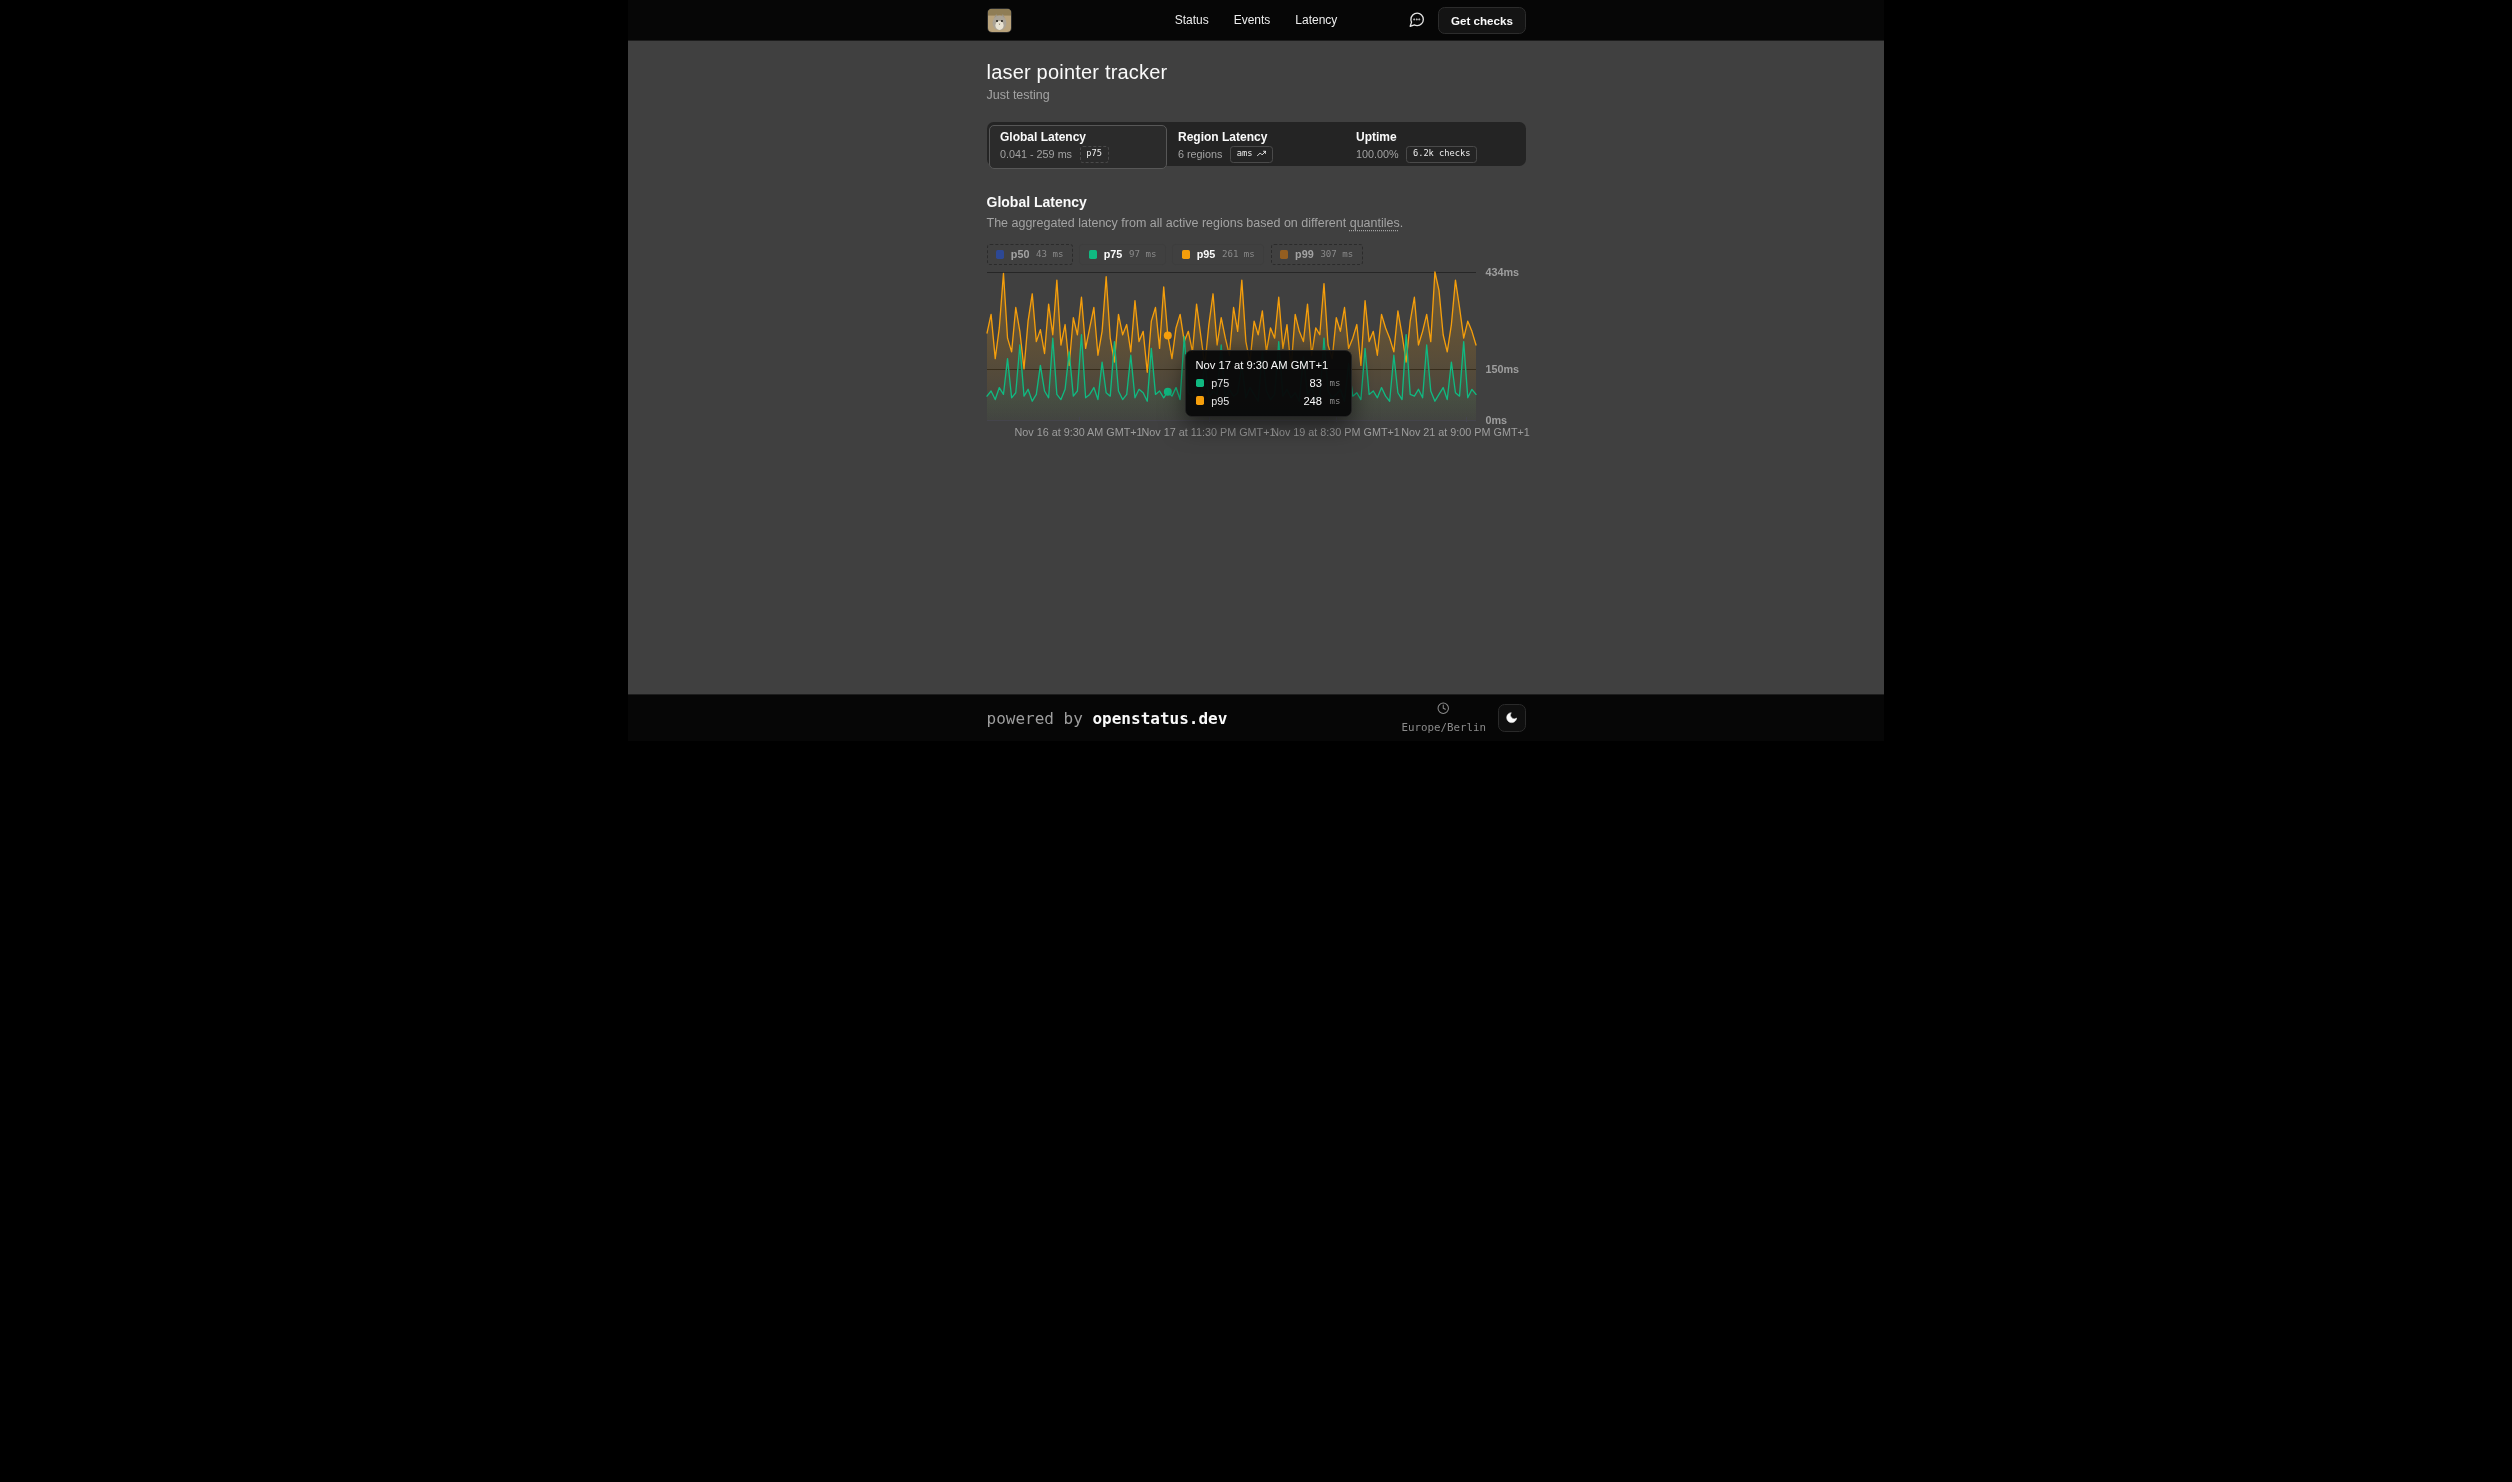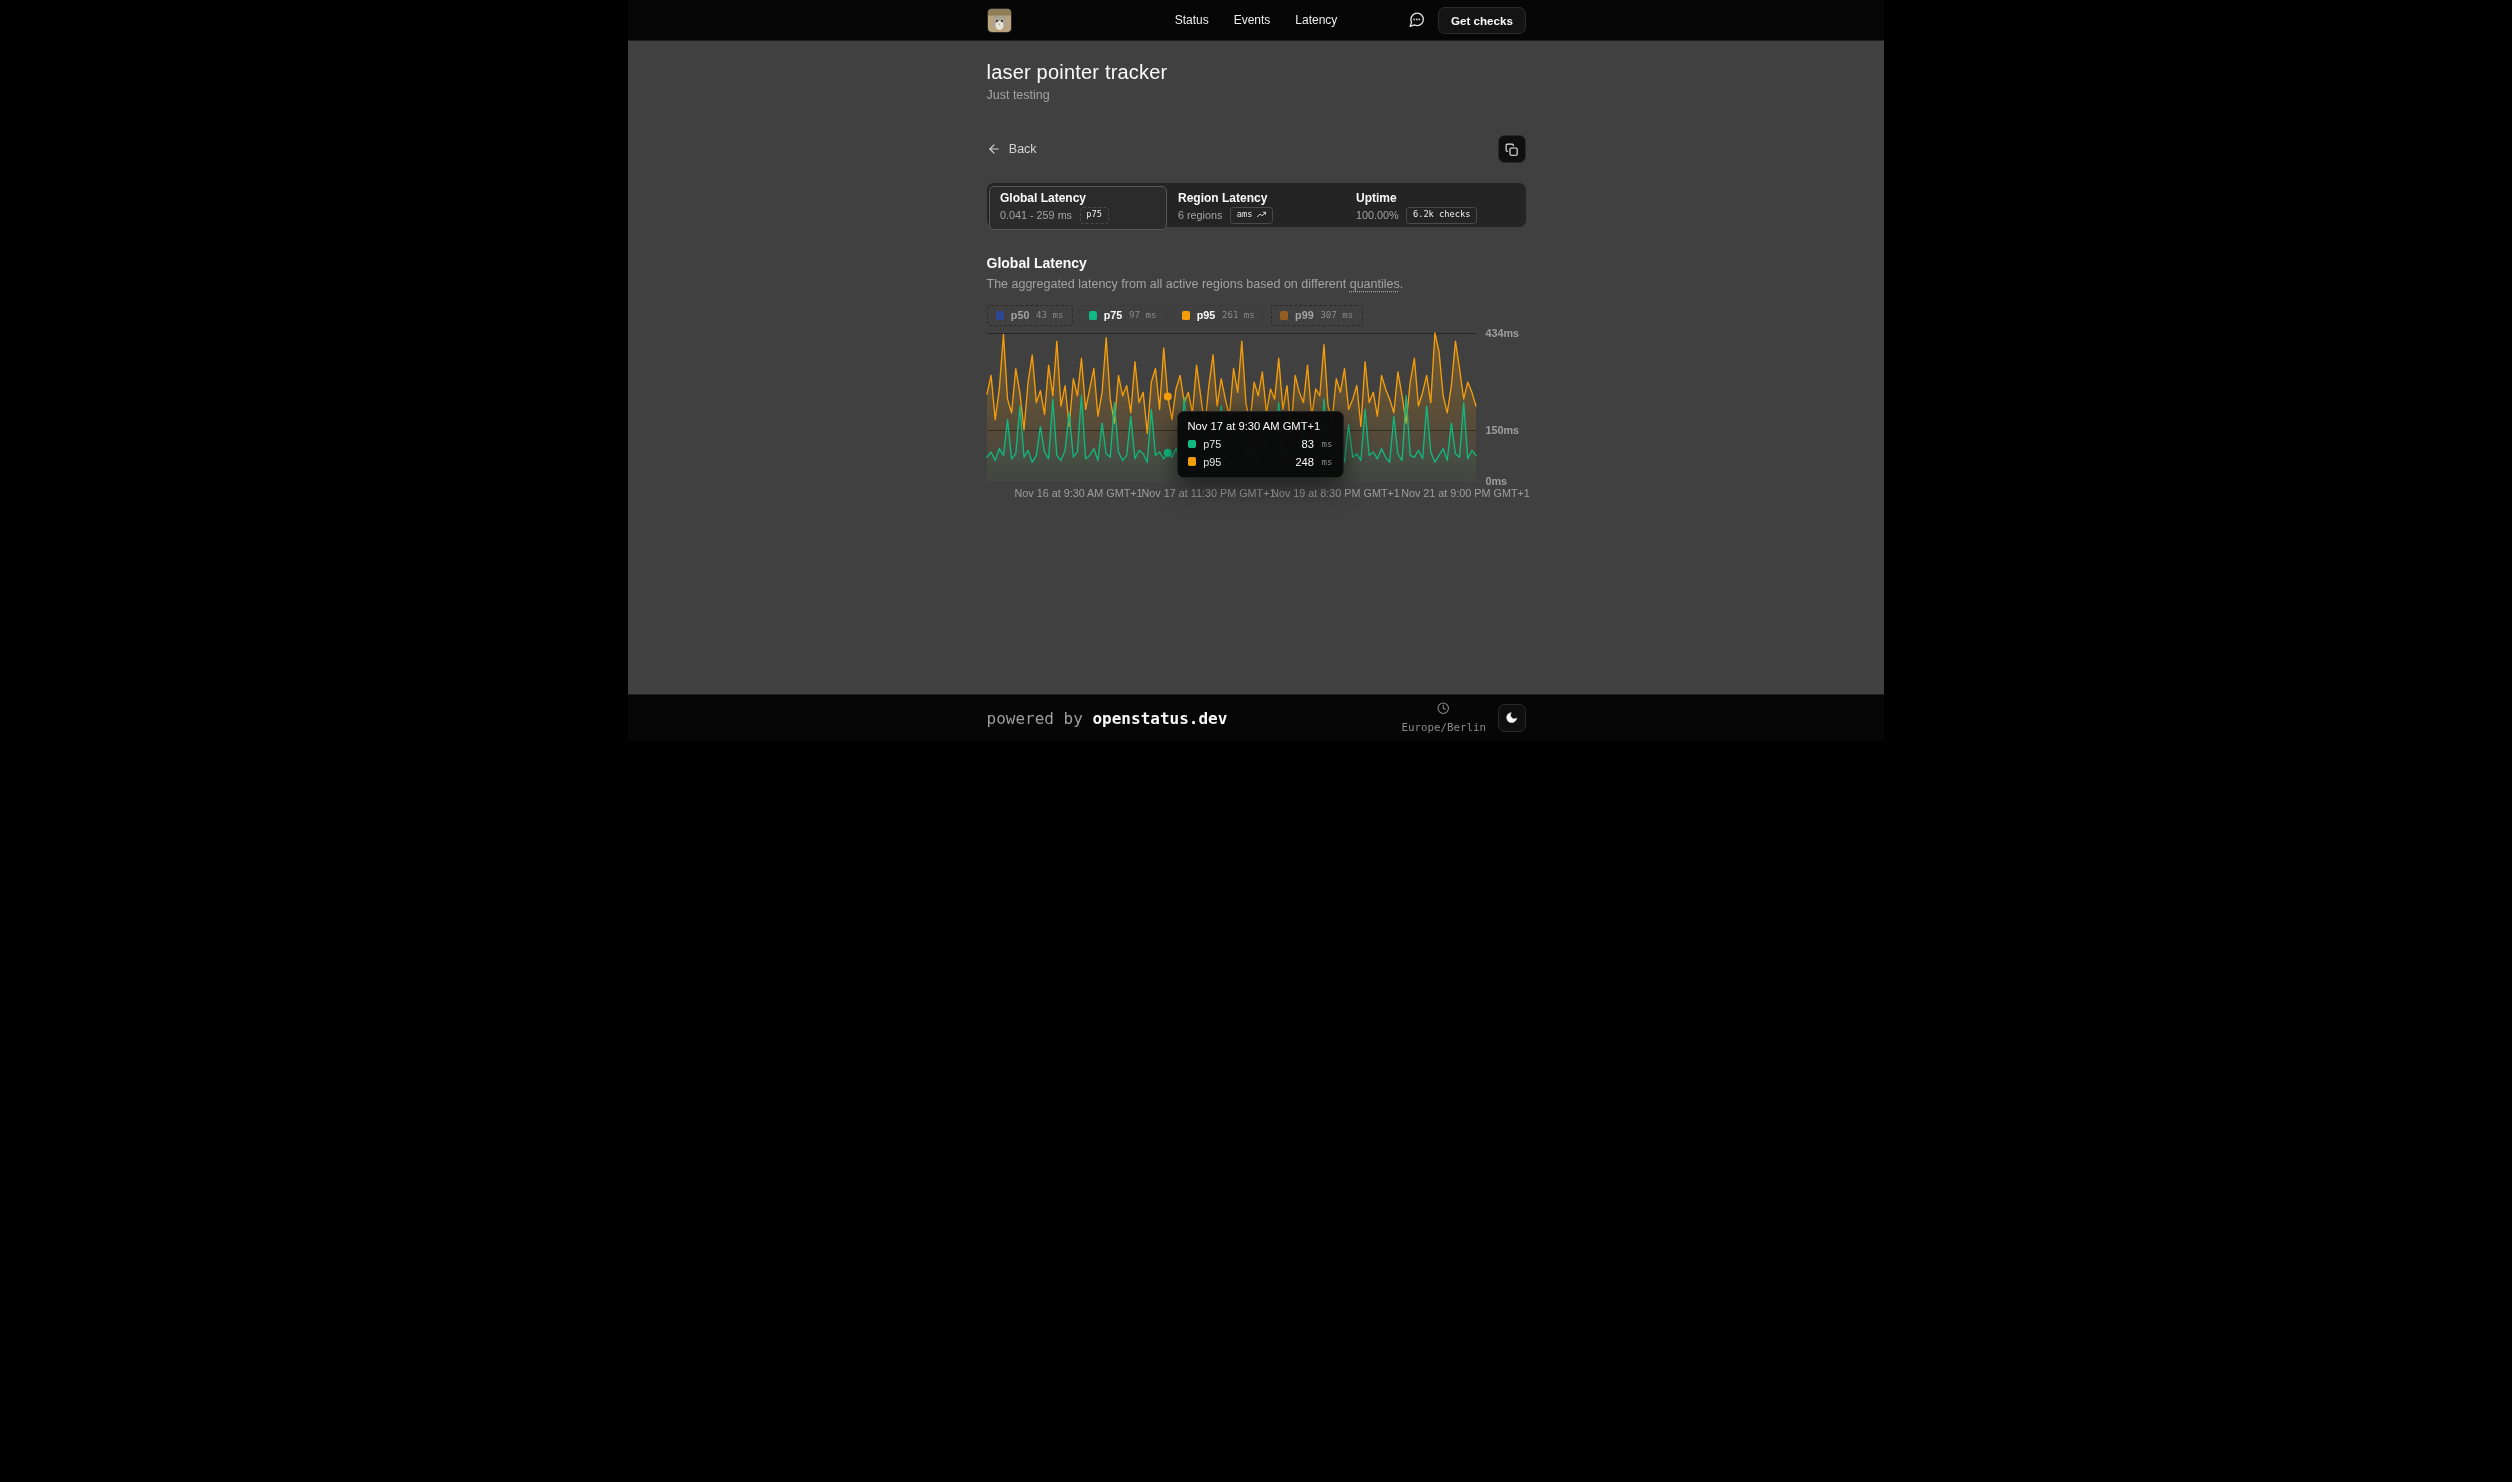--- a/index.html
+++ b/index.html
@@ -66,21 +66,21 @@
   .plot svg { position:absolute; left:0; top:0; overflow:visible; }
   .gridline { position:absolute; left:0; width:489px; height:0.8px; background:#262626; }
   .gridline.mid { background:#1e1e1e; }
   .baseline { position:absolute; left:0; width:489px; top:148px; height:0.8px; background:#45454c; }
   .xtick { position:absolute; width:0.8px; height:4.2px; background:#45454c; top:145px; }
   .x-label { position:absolute; top:154px; transform:translateX(-50%); font-size:10.8px; color:#9e9e9e; white-space:nowrap; }
   .y-axis { position:absolute; left:499px; top:0; width:50px; height:148px;font-weight:bold; }
   .y-label { position:absolute; left:0; transform:translateY(-50%); font-size:10.8px; color:#9e9e9e; white-space:nowrap; }
 
   
-  .tooltip { position:absolute; left:190px; top:78px; width:167px; background:rgba(8,8,9,.96);
+  .tooltip { position:absolute; left:198px; top:78px; width:167px; background:rgba(8,8,9,.96);
              border:0.8px solid #232323; border-radius:6.7px; padding:7.5px 10px 9.1px; z-index:5;
              box-shadow:0 8.3px 25px rgba(0,0,0,.55); }
   .tooltip-title { font-size:11.2px; color:#fafafa; margin-bottom:3.3px; }
   .t-row { display:flex; align-items:center; gap:7.5px; margin-top:5.8px; }
   .t-label { font-size:10.8px; color:#e5e5e5; }
   .t-val { margin-left:auto; font-size:11.2px; color:#fafafa; }
   .t-unit { font-size:9.1px; color:#8a8a8a; font-family:"DejaVu Sans Mono", monospace; }
 
   
   .footer { position:absolute; left:0; right:0; bottom:0; height:47px; background:#060606; border-top:0.8px solid #1d1d1d; }
@@ -130,39 +130,20 @@
         <button class="btn-get">Get checks</button>
       </div>
     </div>
   </header>
 
   <main class="container">
 
     <h1 class="page-title">laser pointer tracker</h1>
     <p class="page-subtitle">Just testing</p>
 
-    <div class="back-row">
-      <a class="back-link">
-        <span style="display:flex">
-          <svg width="14" height="14" viewBox="0 0 24 24" fill="none" stroke="#d4d4d4" stroke-width="2" stroke-linecap="round" stroke-linejoin="round">
-            <line x1="19" y1="12" x2="5" y2="12"></line>
-              <polyline points="12 19 5 12 12 5"></polyline>
-          </svg>
-        </span>
-        <span>Back</span>
-      </a>
-      <button class="square-btn">
-        <span style="display:flex">
-          <svg width="13.3" height="13.3" viewBox="0 0 24 24" fill="none" stroke="#ededed" stroke-width="2" stroke-linecap="round" stroke-linejoin="round">
-            <rect x="9" y="9" width="13" height="13" rx="2"></rect>
-            <path d="M5 15H4a2 2 0 0 1-2-2V4a2 2 0 0 1 2-2h9a2 2 0 0 1 2 2v1"></path>
-          </svg>
-        </span>
-      </button>
-    </div>
 
     <div class="tabs">
       <div class="tab selected">
         <span class="tab-title">Global Latency</span>
         <span class="tab-sub">
           <span>0.041 - 259 ms</span>
           <span class="badge dashed">p75</span>
         </span>
       </div>
       <div class="tab">

